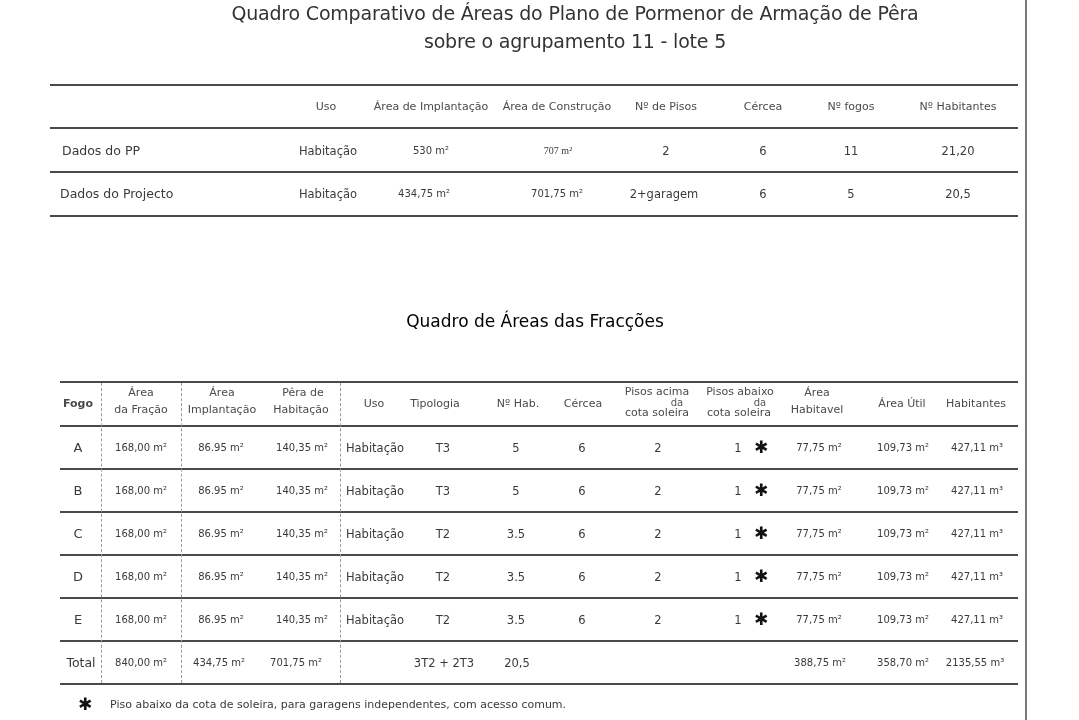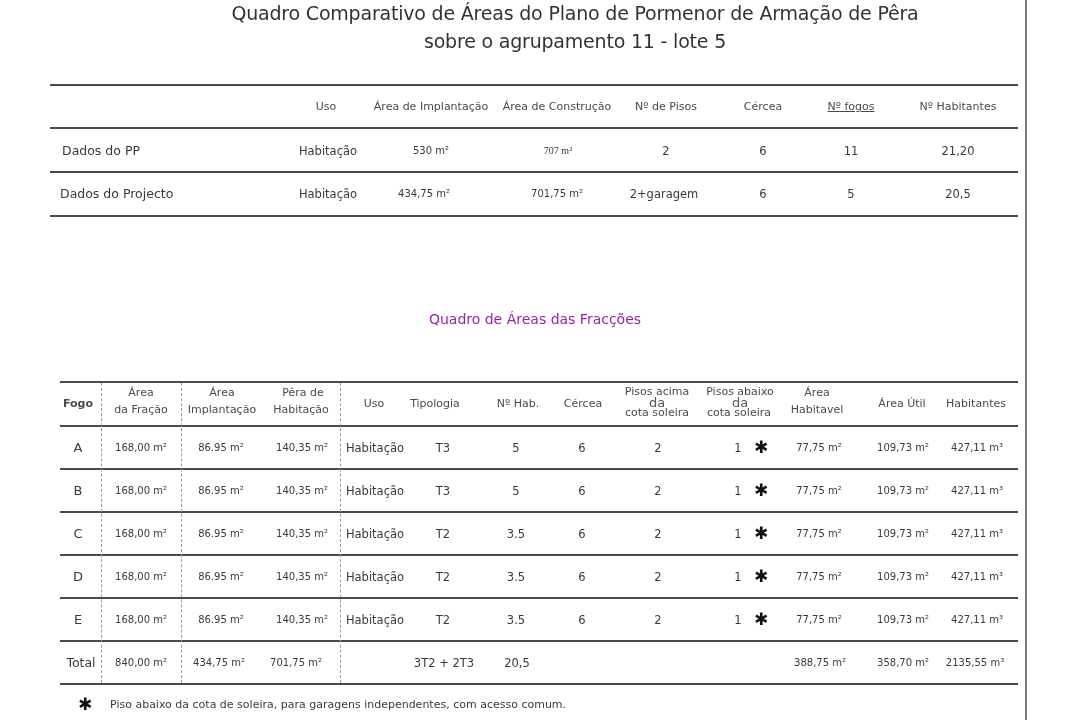--- a/index.html
+++ b/index.html
@@ -13,31 +13,31 @@
     background: #7a7a7a;
   }
   .title {
     position: absolute; left: 130px; width: 890px; text-align: center;
     font-size: 19px; color: #333; letter-spacing: -0.2px;
   }
   .t1 { top: 2px; }
   .t2 { top: 30px; }
   .section-title {
     position: absolute; left: 300px; width: 470px; top: 311px; text-align: center;
-    font-size: 14px; color: #a21caf;
+    font-size: 17px; color: #000000;
   }
   .hline { position: absolute; height: 2px; background: #4a4a4a; }
   .cell {
     position: absolute; font-size: 11.5px; color: #3a3a3a; white-space: nowrap;
     text-align: center; transform: translateX(-50%);
   }
   .cell.left { transform: none; text-align: left; }
   .hdr { font-size: 11px; color: #4a4a4a; line-height: 11px; text-align: center; }
   .small { font-size: 10px; }
-  .tiny { font-size: 13px; line-height: 7px; }
+  .tiny { font-size: 10px; line-height: 7px; margin-left: 20px; }
   .vline {
     position: absolute; width: 0; border-left: 1px dashed #9a9a9a;
   }
   .star { font-size: 17px; font-weight: bold; color: #111; }
   .footnote {
     position: absolute; left: 110px; top: 698px; font-size: 11px; color: #3a3a3a;
   }
   .foot-star {
     position: absolute; left: 78px; top: 694px; font-size: 17px; font-weight: bold; color: #111;
   }
@@ -55,21 +55,21 @@
   <div class="hline" style="left:50px; width:968px; top:127px;"></div>
   <div class="hline" style="left:50px; width:968px; top:171px;"></div>
   <div class="hline" style="left:50px; width:968px; top:215px;"></div>
 
   <div>
     <span class="cell hdr" style="left:326px; top:101px;">Uso</span>
     <span class="cell hdr" style="left:431px; top:101px;">Área de Implantação</span>
     <span class="cell hdr" style="left:557px; top:101px;">Área de Construção</span>
     <span class="cell hdr" style="left:666px; top:101px;">Nº de Pisos</span>
     <span class="cell hdr" style="left:763px; top:101px;">Cércea</span>
-    <span class="cell hdr" style="left:851px; top:101px;text-decoration:underline;">Nº fogos</span>
+    <span class="cell hdr" style="left:851px; top:101px;">Nº fogos</span>
     <span class="cell hdr" style="left:958px; top:101px;">Nº Habitantes</span>
   </div>
 
   <div>
     <span class="cell left" style="left:62px; top:143px; font-size:12.5px;">Dados do PP</span>
     <span class="cell" style="left:328px; top:144px;">Habitação</span>
     <span class="cell small" style="left:431px; top:145px;">530 m²</span>
     <span class="cell small" style="left:558px; top:145px;font-family:Liberation Serif, serif;">707 m²</span>
     <span class="cell" style="left:666px; top:144px;">2</span>
     <span class="cell" style="left:763px; top:144px;">6</span>

